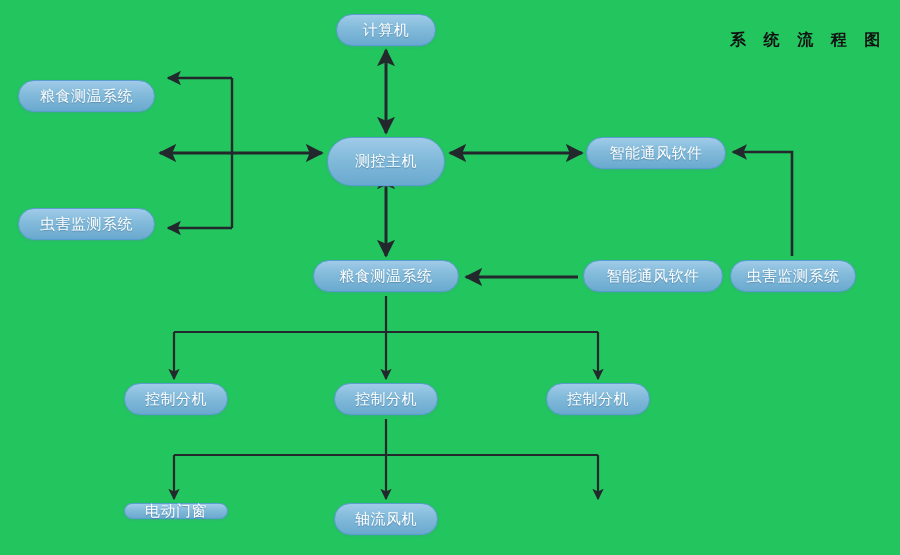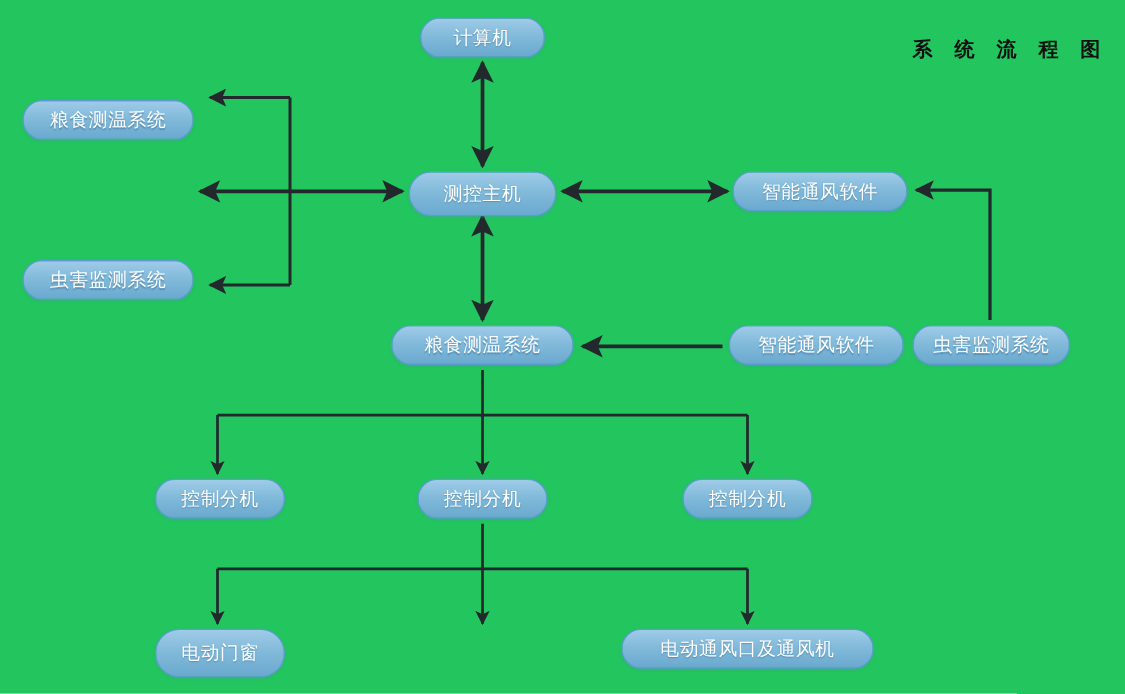--- a/index.html
+++ b/index.html
@@ -97,24 +97,24 @@
       <line x1="386" y1="455" x2="386" y2="499" stroke-width="2.2" marker-end="url(#arrow-thin)"></line>
       <line x1="598" y1="455" x2="598" y2="499" stroke-width="2.2" marker-end="url(#arrow-thin)"></line>
     </g>
   </svg>
 
   <div class="title" style="left: 730px; top: 30px;">系 统 流 程 图</div>
 
   <div class="node" style="left: 336px; top: 14px; width: 100px; height: 32px; text-align: right;">计算机</div>
   <div class="node" style="left: 18px; top: 80px; width: 137px; height: 32px;">粮食测温系统</div>
   <div class="node" style="left: 18px; top: 208px; width: 137px; height: 32px;">虫害监测系统</div>
-  <div class="node" style="left: 327px; top: 137px; width: 118px; height: 36px;">测控主机</div>
+  <div class="node" style="left: 327px; top: 137px; width: 118px; height: 49px;">测控主机</div>
   <div class="node" style="left: 586px; top: 137px; width: 140px; height: 32px;">智能通风软件</div>
   <div class="node" style="left: 313px; top: 260px; width: 146px; height: 32px;">粮食测温系统</div>
   <div class="node" style="left: 583px; top: 260px; width: 140px; height: 32px;">智能通风软件</div>
   <div class="node" style="left: 730px; top: 260px; width: 126px; height: 32px;">虫害监测系统</div>
   <div class="node" style="left: 124px; top: 383px; width: 104px; height: 32px;">控制分机</div>
   <div class="node" style="left: 334px; top: 383px; width: 104px; height: 32px;">控制分机</div>
   <div class="node" style="left: 546px; top: 383px; width: 104px; height: 32px;">控制分机</div>
-  <div class="node" style="left: 124px; top: 503px; width: 104px; height: 39px;">电动门窗</div>
-  <div class="node" style="left: 497px; top: 503px; width: 202px; height: 32px;">电动通风口及通风机</div>
+  <div class="node" style="left: 124px; top: 503px; width: 104px; height: 16px;">电动门窗</div>
+  <div class="node" style="left: 334px; top: 503px; width: 104px; height: 32px;">轴流风机</div>
 
 </div>
 
 </body></html>

